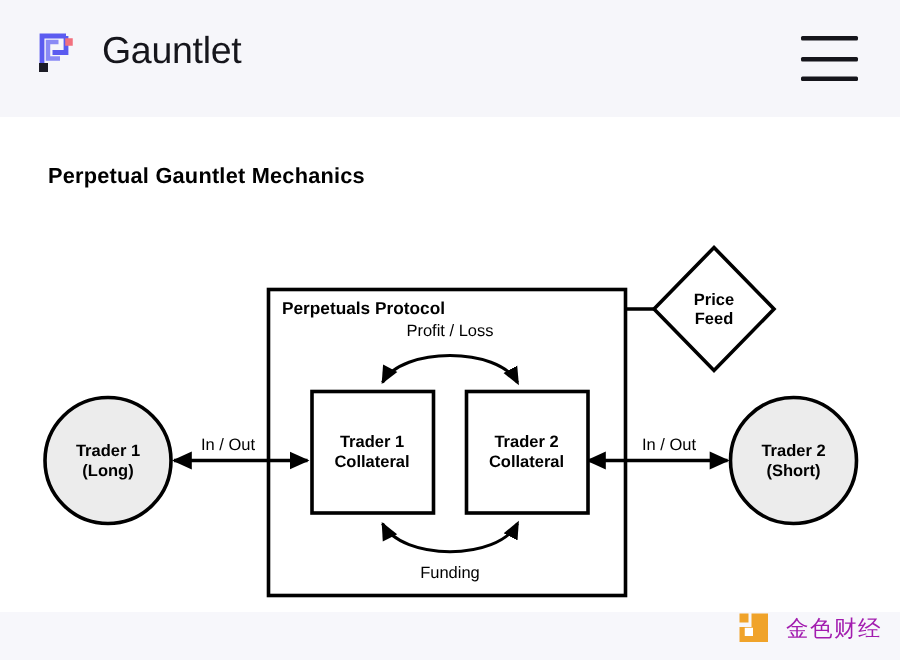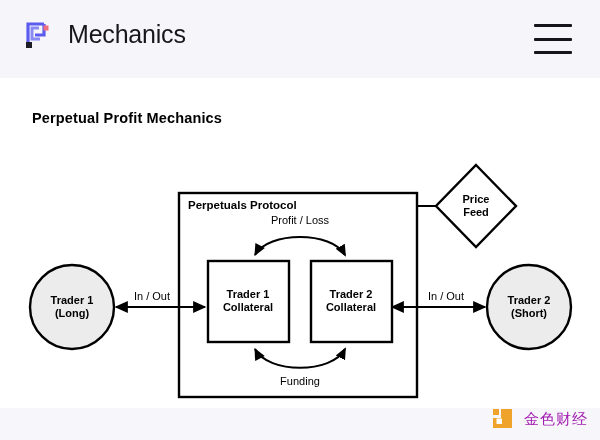--- a/index.html
+++ b/index.html
@@ -171,34 +171,34 @@
         <path d="M24 7 H8 V26" fill="none" stroke="#5b5bf0" stroke-width="3.2"></path>
         <path d="M24 7 V18 H15" fill="none" stroke="#5b5bf0" stroke-width="3.2"></path>
 
         <path d="M19 11 H12 V22 H20" fill="none" stroke="#8a8af5" stroke-width="3"></path>
 
         <rect x="23.5" y="8.5" width="5" height="5" fill="#f2707e"></rect>
 
         <rect x="6" y="25" width="6" height="6" fill="#1d1d27"></rect>
       </svg>
     </div>
-    <div id="brand-title">Mechanics</div>
+    <div id="brand-title">Gauntlet</div>
   </div>
 
   <div id="menu-button">
     <span></span>
     <span></span>
     <span></span>
   </div>
 
 </div>
 
 <div id="content-card">
 
-  <div id="diagram-title">Perpetual Profit Mechanics</div>
+  <div id="diagram-title">Perpetual Gauntlet Mechanics</div>
 
   <svg id="diagram-svg" viewBox="0 0 600 330" xmlns="http://www.w3.org/2000/svg">
 
     <defs>
       <marker id="arrow" markerWidth="7" markerHeight="7" refX="5.4" refY="3" orient="auto" markerUnits="strokeWidth">
         <path d="M0,0.3 L6,3 L0,5.7 z" fill="#000"></path>
       </marker>
       <marker id="arrowstart" markerWidth="7" markerHeight="7" refX="0.6" refY="3" orient="auto" markerUnits="strokeWidth">
         <path d="M6,0.3 L0,3 L6,5.7 z" fill="#000"></path>
       </marker>

